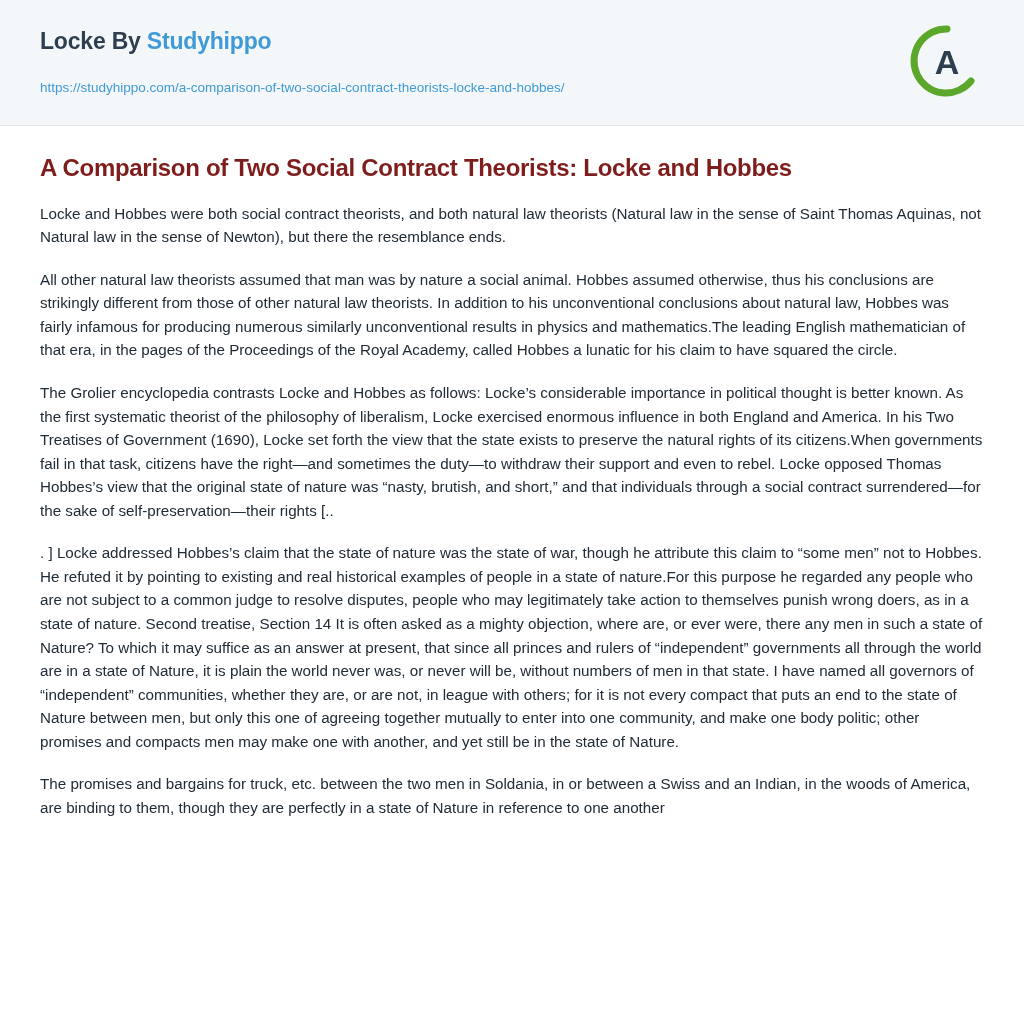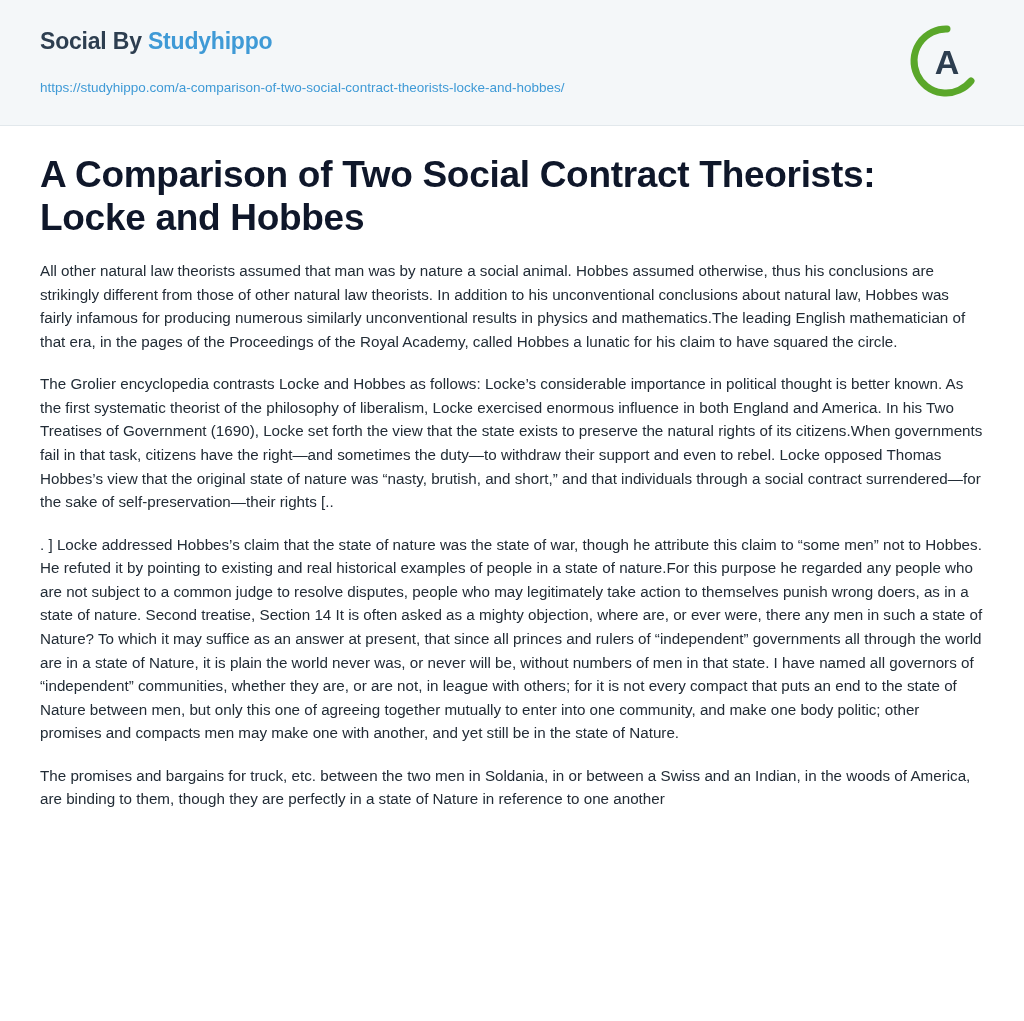--- a/index.html
+++ b/index.html
@@ -49,57 +49,58 @@
     right: 38px;
     top: 22px;
     width: 78px;
     height: 78px;
   }
   
   .article {
     padding: 28px 40px 30px 40px;
   }
   h1.title {
-    font-size: 37px;
+    font-size: 24px;
     line-height: 1.15;
     font-weight: bold;
-    color: #0f172a;
+    color: #7f1d1d;
     margin: 0 0 20px 0;
     letter-spacing: -0.3px;
   }
   p.para {
     font-size: 15.2px;
     line-height: 1.55;
     color: #222c36;
     margin: 0 0 19px 0;
     text-align: left;
   }
   p.para:last-child { margin-bottom: 4px; }
 </style>
 </head>
 <body>
 
 <div class="page">
 
   <div class="header">
     <div class="brand">
-      <span>Social By </span><span class="brand-accent">Studyhippo</span>
+      <span>Locke By </span><span class="brand-accent">Studyhippo</span>
     </div>
     <a class="site-url" href="#">https://studyhippo.com/a-comparison-of-two-social-contract-theorists-locke-and-hobbes/</a>
 
     <div class="logo">
       <svg viewBox="0 0 78 78" width="78" height="78" aria-hidden="true">
         <path d="M39 7 A32 32 0 1 0 63 59" fill="none" stroke="#5aa72a" stroke-width="7" stroke-linecap="round"></path>
         <text x="39" y="52" text-anchor="middle" font-family="Liberation Sans, sans-serif" font-size="34" font-weight="bold" fill="#2d3e50">A</text>
       </svg>
     </div>
   </div>
 
   <div class="article">
     <h1 class="title">A Comparison of Two Social Contract Theorists: Locke and Hobbes</h1>
 
+    <p class="para">Locke and Hobbes were both social contract theorists, and both natural law theorists (Natural law in the sense of Saint Thomas Aquinas, not Natural law in the sense of Newton), but there the resemblance ends.</p>
     <p class="para">All other natural law theorists assumed that man was by nature a social animal. Hobbes assumed otherwise, thus his conclusions are strikingly different from those of other natural law theorists. In addition to his unconventional conclusions about natural law, Hobbes was fairly infamous for producing numerous similarly unconventional results in physics and mathematics.The leading English mathematician of that era, in the pages of the Proceedings of the Royal Academy, called Hobbes a lunatic for his claim to have squared the circle.</p>
     <p class="para">The Grolier encyclopedia contrasts Locke and Hobbes as follows: Locke’s considerable importance in political thought is better known. As the first systematic theorist of the philosophy of liberalism, Locke exercised enormous influence in both England and America. In his Two Treatises of Government (1690), Locke set forth the view that the state exists to preserve the natural rights of its citizens.When governments fail in that task, citizens have the right—and sometimes the duty—to withdraw their support and even to rebel. Locke opposed Thomas Hobbes’s view that the original state of nature was “nasty, brutish, and short,” and that individuals through a social contract surrendered—for the sake of self-preservation—their rights [..</p>
     <p class="para">. ] Locke addressed Hobbes’s claim that the state of nature was the state of war, though he attribute this claim to “some men” not to Hobbes. He refuted it by pointing to existing and real historical examples of people in a state of nature.For this purpose he regarded any people who are not subject to a common judge to resolve disputes, people who may legitimately take action to themselves punish wrong doers, as in a state of nature. Second treatise, Section 14 It is often asked as a mighty objection, where are, or ever were, there any men in such a state of Nature? To which it may suffice as an answer at present, that since all princes and rulers of “independent” governments all through the world are in a state of Nature, it is plain the world never was, or never will be, without numbers of men in that state. I have named all governors of “independent” communities, whether they are, or are not, in league with others; for it is not every compact that puts an end to the state of Nature between men, but only this one of agreeing together mutually to enter into one community, and make one body politic; other promises and compacts men may make one with another, and yet still be in the state of Nature.</p>
     <p class="para">The promises and bargains for truck, etc. between the two men in Soldania, in or between a Swiss and an Indian, in the woods of America, are binding to them, though they are perfectly in a state of Nature in reference to one another</p>
   </div>
 
 </div>
 
 </body></html>

